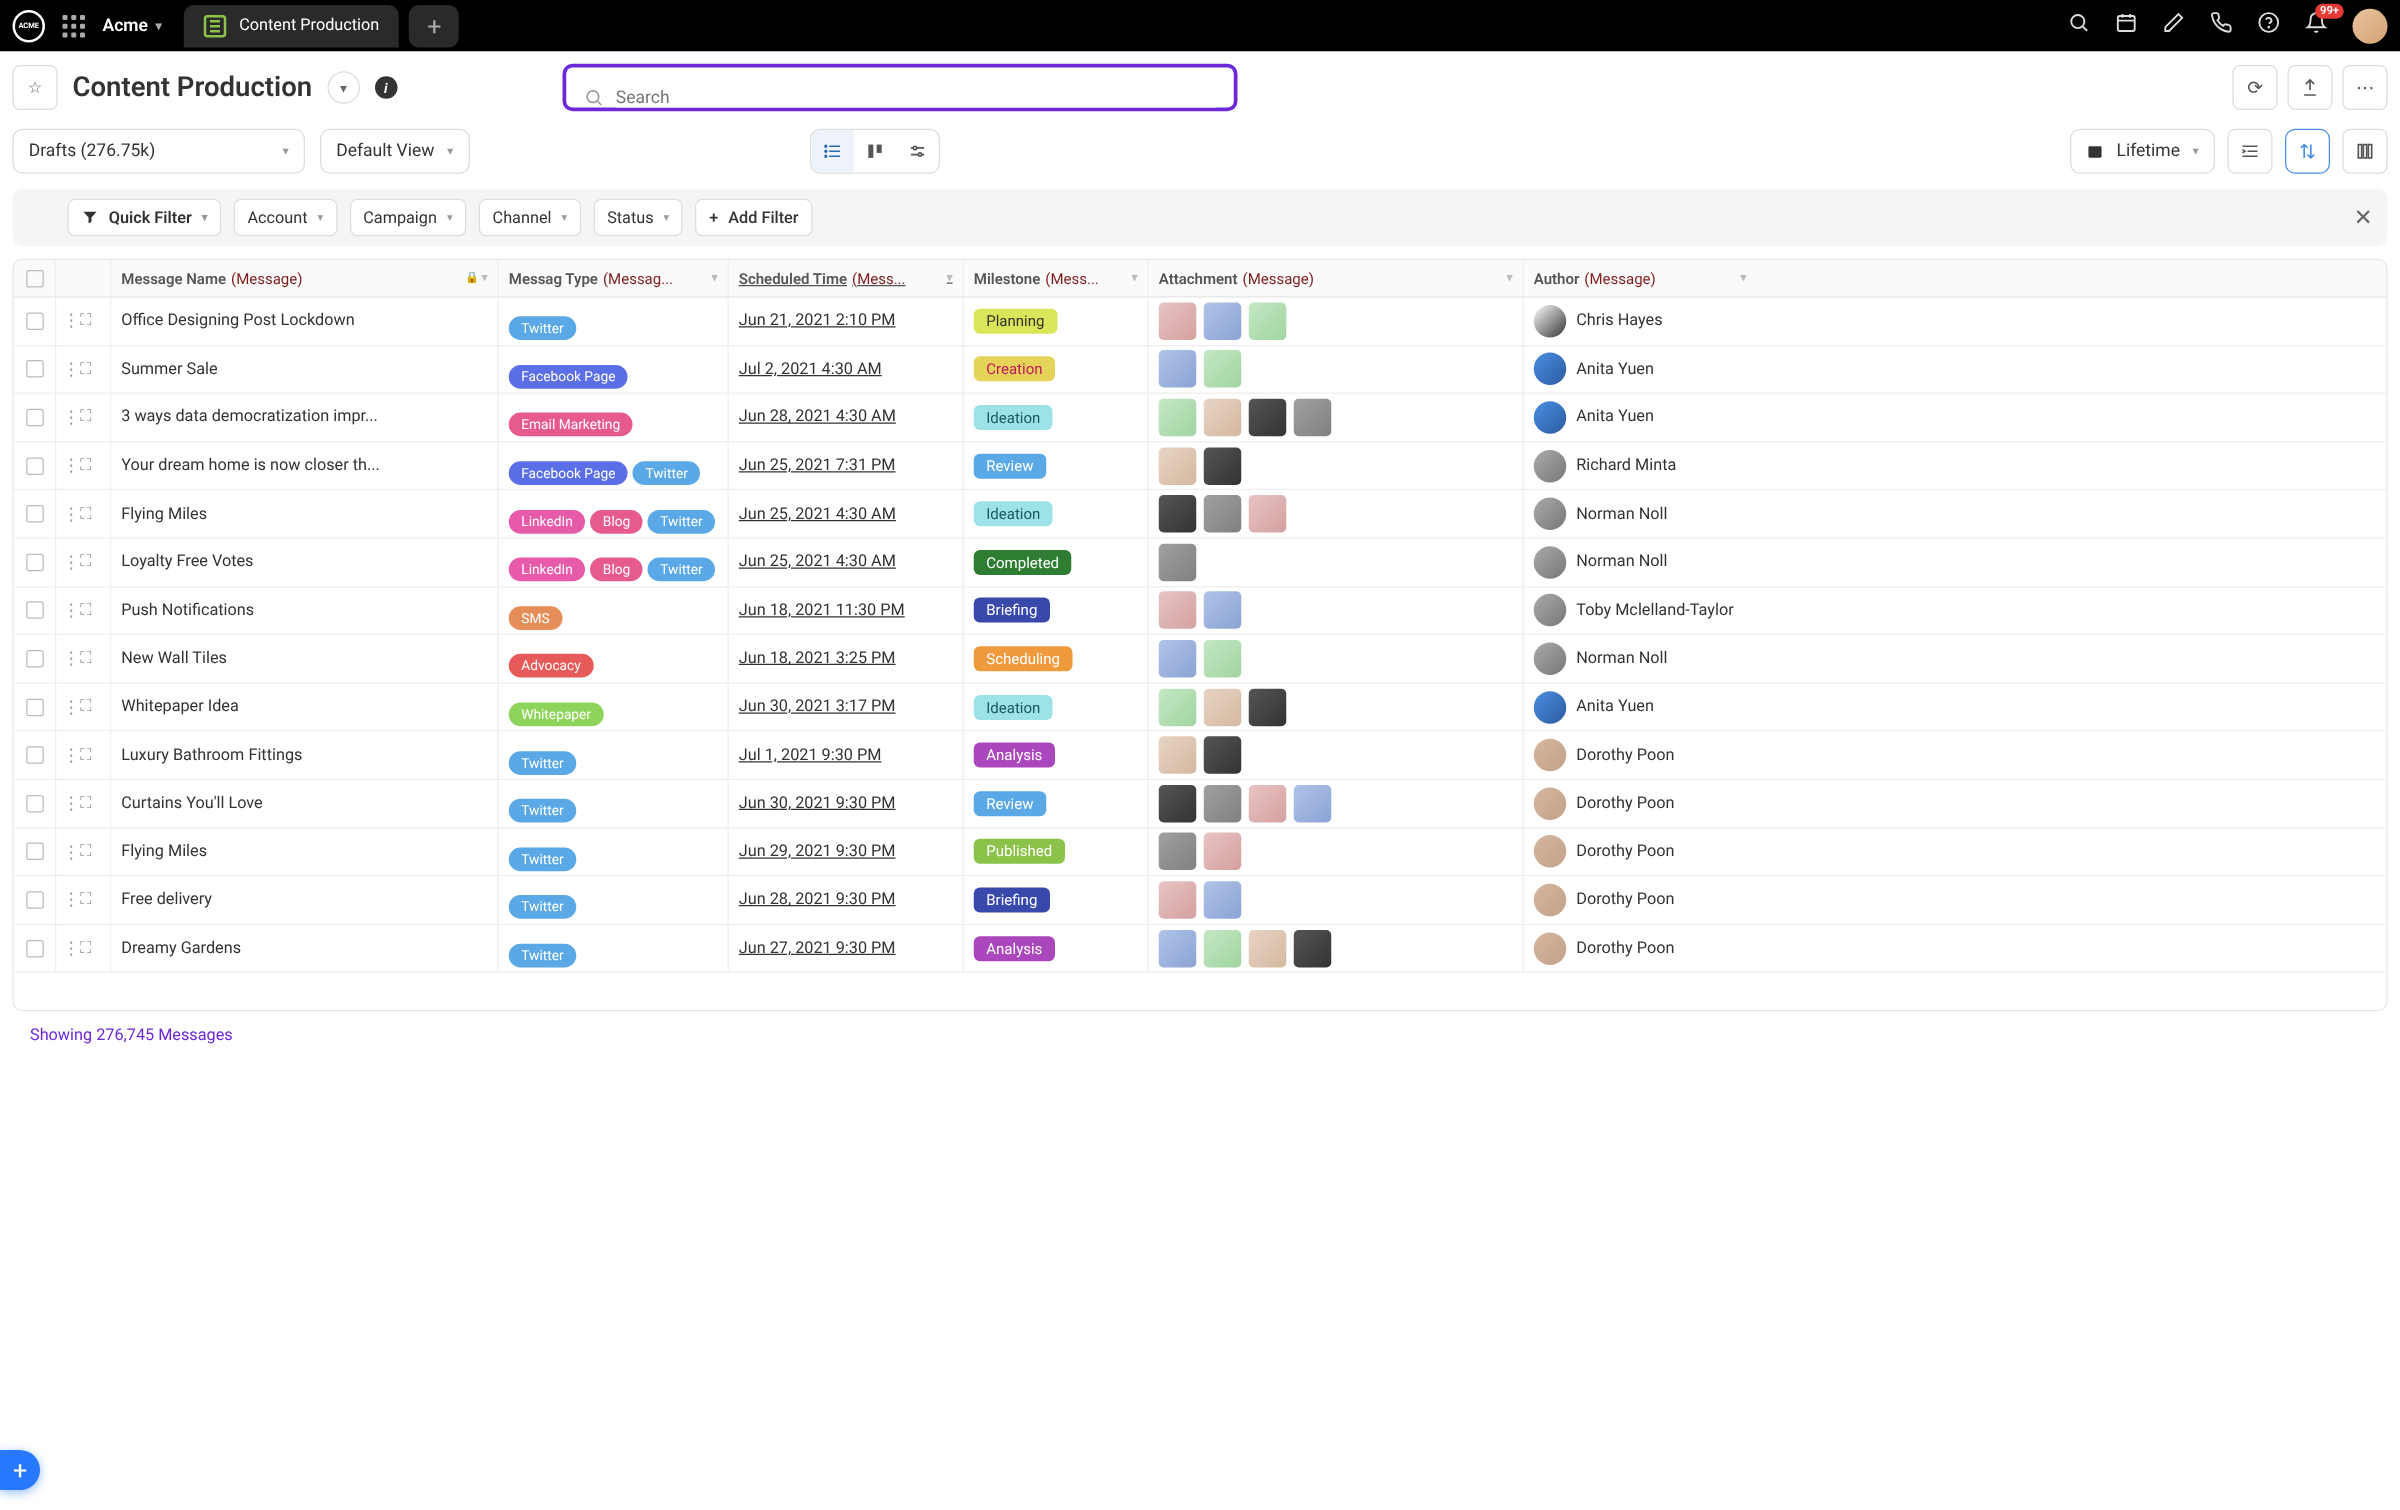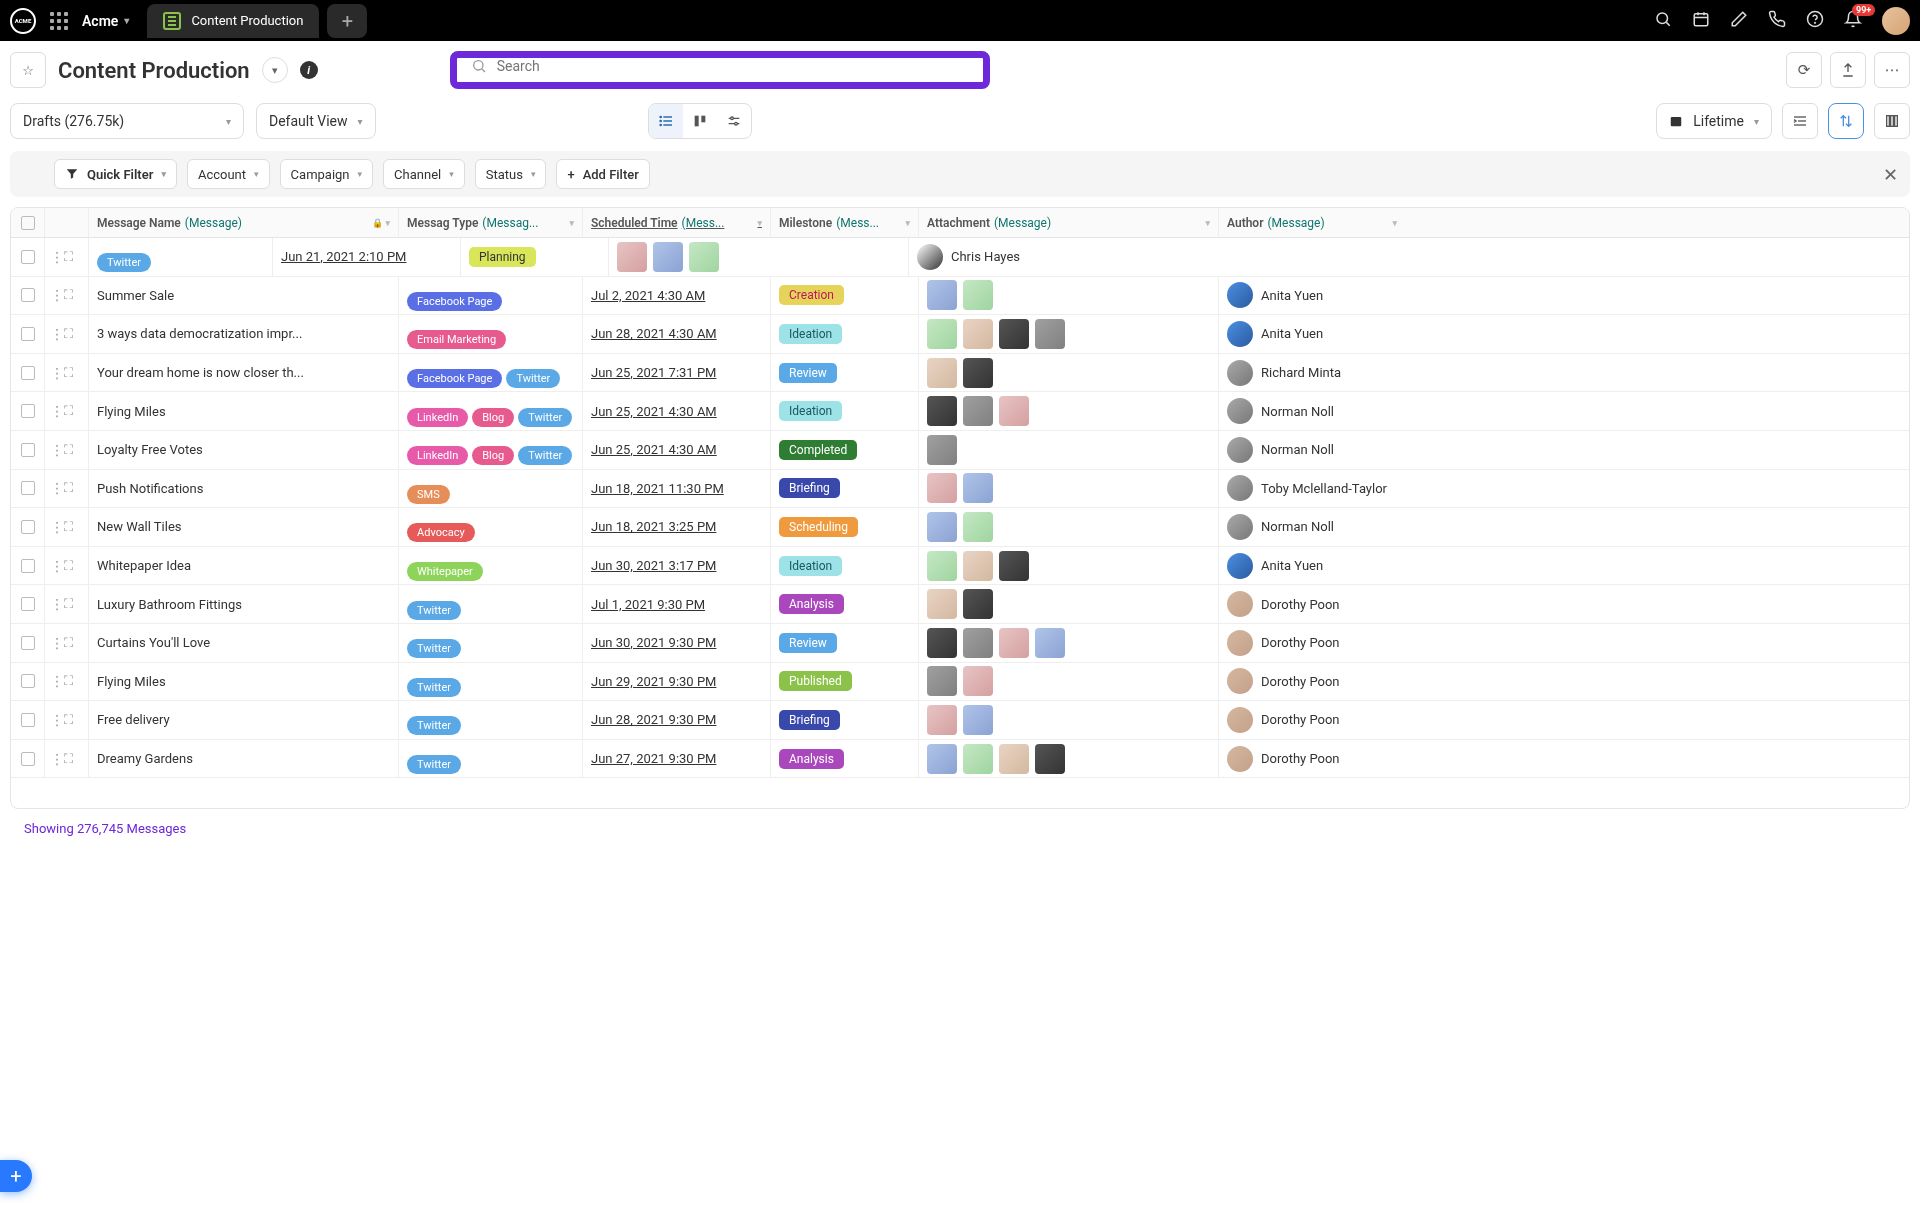--- a/index.html
+++ b/index.html
@@ -20,21 +20,21 @@
 .topbar-right .ticon { font-size: 17px; cursor: pointer; color: #ddd; }
 .notif { position: relative; }
 .notif-badge { position: absolute; top: -6px; left: 8px; background: #e53935; color: #fff; font-size: 9px; font-weight: 600; padding: 1px 4px; border-radius: 8px; }
 .avatar-top { width: 28px; height: 28px; border-radius: 50%; background: linear-gradient(135deg, #e8c39e, #d4a373); cursor: pointer; }
 
 .header-row { height: 58px; display: flex; align-items: center; padding: 0 10px; gap: 12px; }
 .star-box { width: 36px; height: 36px; border: 1px solid #ddd; border-radius: 6px; display: flex; align-items: center; justify-content: center; cursor: pointer; color: #666; }
 .page-title { font-size: 22px; font-weight: 600; }
 .title-chev { width: 26px; height: 26px; border: 1px solid #ddd; border-radius: 50%; display: flex; align-items: center; justify-content: center; cursor: pointer; font-size: 11px; color: #666; }
 .info-circle { width: 18px; height: 18px; background: #333; color: #fff; border-radius: 50%; display: flex; align-items: center; justify-content: center; font-size: 11px; font-style: italic; font-weight: 700; cursor: pointer; }
-.search-field { flex: 0 0 540px; height: 38px; border: 7px solid #6d28d9; border-radius: 8px; display: flex; align-items: flex-start; padding: 0 14px; gap: 10px; margin-left: 120px; }
+.search-field { flex: 0 0 540px; height: 38px; border: 3px solid #6d28d9; border-radius: 8px; display: flex; align-items: flex-end; padding: 0 14px; gap: 10px; margin-left: 120px; }
 .search-field input { border: none; outline: none; font-size: 14px; flex: 1; color: #555; }
 .header-actions { margin-left: auto; display: flex; gap: 8px; }
 .hbtn { width: 36px; height: 36px; border: 1px solid #ddd; border-radius: 6px; display: flex; align-items: center; justify-content: center; cursor: pointer; color: #555; font-size: 15px; }
 
 .toolbar-row { height: 44px; padding: 0 10px; display: flex; align-items: center; gap: 12px; }
 .dropdown-btn { height: 36px; border: 1px solid #ddd; border-radius: 8px; padding: 0 12px; display: flex; align-items: center; gap: 10px; cursor: pointer; background: #fff; font-size: 14px; }
 .view-toggle { display: flex; border: 1px solid #ddd; border-radius: 8px; overflow: hidden; margin-left: 260px; }
 .view-toggle .vbtn { width: 34px; height: 34px; display: flex; align-items: center; justify-content: center; cursor: pointer; color: #555; }
 .view-toggle .vbtn.active { background: #eef3fb; color: #2b6cb0; }
 .toolbar-right { margin-left: auto; display: flex; gap: 10px; align-items: center; padding-left: 29px; }
@@ -44,21 +44,21 @@
 .filter-chip { height: 30px; border: 1px solid #ddd; background: #fff; border-radius: 6px; padding: 0 10px; display: flex; align-items: center; gap: 8px; font-size: 13px; cursor: pointer; }
 .filter-chip .fdrop { color: #999; font-size: 9px; }
 .quick-filter { font-weight: 600; margin-left: 32px; }
 .add-filter { font-weight: 500; }
 .close-filters { margin-left: auto; font-size: 18px; color: #666; cursor: pointer; }
 
 .table-wrap { margin: 10px 10px 0; border: 1px solid #e5e5e5; border-radius: 8px; overflow: hidden; height: 602px; display: flex; flex-direction: column; }
 .thead { display: flex; height: 30px; background: #fafafa; border-bottom: 1px solid #e5e5e5; font-size: 12px; color: #555; }
 .th, .td { display: flex; align-items: center; padding: 0 8px; border-right: 1px solid #eee; }
 .th { font-weight: 600; }
-.th-sub { color: #0f766e; font-weight: 400; margin-left: 4px; }
+.th-sub { color: #7f1d1d; font-weight: 400; margin-left: 4px; }
 .th-sort { margin-left: auto; color: #bbb; font-size: 9px; }
 
 .col-chk { width: 34px; flex: none; justify-content: center; }
 .col-menu { width: 44px; flex: none; justify-content: center; }
 .col-name { width: 310px; flex: none; }
 .col-acct { width: 184px; flex: none; }
 .col-sched { width: 188px; flex: none; text-decoration: underline; }
 .col-milestone { width: 148px; flex: none; }
 .col-attach { width: 300px; flex: none; }
 .col-author { width: 186px; flex: none; border-right: none; }
@@ -308,20 +308,23 @@
   <div class="tbody" id="tbody">
       <div class="row">
         <div class="td col-chk">
           <div class="chk"></div>
         </div>
         <div class="td col-menu">
           <span class="dots">⋮</span>
           <span style="width:8px"></span>
           <span class="link-icon">⛶</span>
         </div>
+        <div class="td col-name">
+          <span class="name-txt">Office Designing Post Lockdown</span>
+        </div>
         <div class="td col-acct">
           <div class="tags">
             <span class="tag" style="background:#5aa9e6">Twitter</span>
           </div>
         </div>
         <div class="td col-sched">
           <span>Jun 21, 2021 2:10 PM</span>
         </div>
         <div class="td col-milestone">
           <span class="milestone-tag" style="background:#d9e65a;color:#333">Planning</span>

